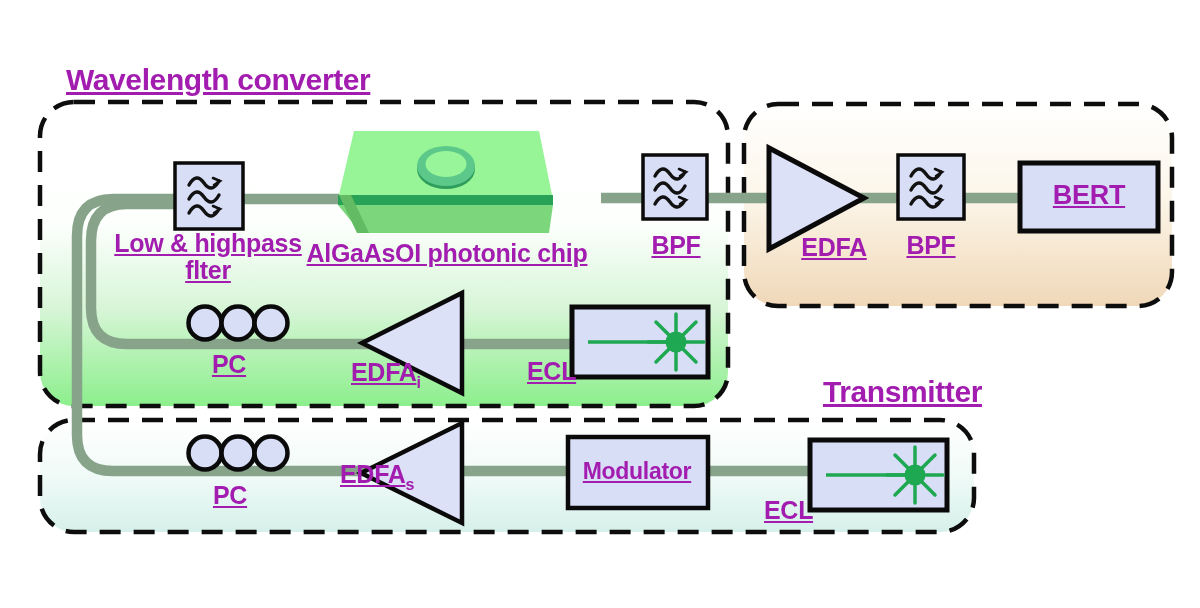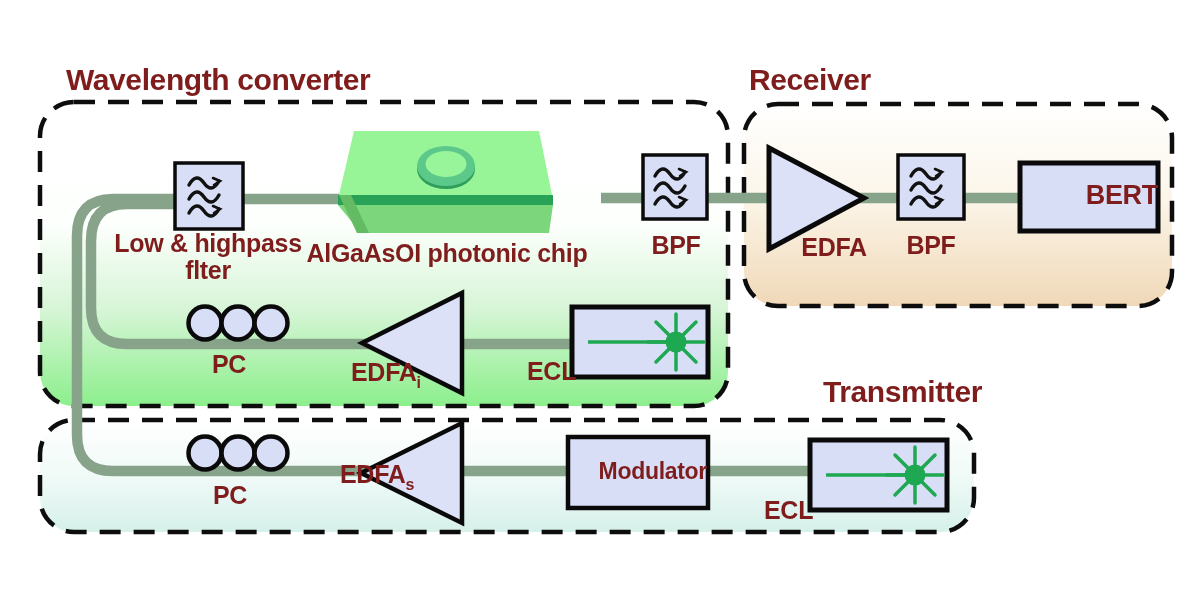--- a/index.html
+++ b/index.html
@@ -1,25 +1,25 @@
 <!DOCTYPE html>
 <html><head>
 <meta charset="utf-8">
 <style>
   html,body{margin:0;padding:0;background:#fff;}
   #canvas{
     position:relative;width:1200px;height:608px;background:#ffffff;overflow:hidden;
     font-family:"Liberation Sans","DejaVu Sans",sans-serif;color:#111;
   }
   #diagram-svg{position:absolute;left:0;top:0;z-index:1;}
-  .lbl{position:absolute;z-index:2;font-weight:700;color:#7f1d1d;white-space:nowrap;}
+  .lbl{position:absolute;z-index:2;font-weight:700;color:#a21caf;white-space:nowrap;text-decoration:underline;}
   .title{font-size:30px;letter-spacing:-0.4px;}
   .comp{font-size:25px;letter-spacing:-0.3px;}
   .center{transform:translateX(-50%);text-align:right;}
-  .boxtext{text-align:right;}
+  .boxtext{text-align:center;}
   .twoline{text-align:center;line-height:1.08;}
   .subscript{font-size:16px;position:relative;top:7px;font-weight:700;}
 </style>
 </head>
 <body>
 
 <div id="canvas">
 
   <svg id="diagram-svg" width="1200" height="608" viewBox="0 0 1200 608">
     <defs>
@@ -104,21 +104,20 @@
       <line x1="826" y1="475" x2="915" y2="475" stroke="#1ea851" stroke-width="3.5"></line>
       <use href="#laserstar" x="915" y="475"></use>
     </g>
 
     <use href="#fwave" x="209" y="196"></use>
     <use href="#fwave" x="675" y="187"></use>
     <use href="#fwave" x="931" y="187"></use>
   </svg>
 
   <div class="lbl title" style="left:66px;top:63px;">Wavelength converter</div>
-  <div class="lbl title" style="left:749px;top:63px;">Receiver</div>
   <div class="lbl title" style="left:799px;top:375px;margin-left:24px;">Transmitter</div>
 
   <div class="lbl comp twoline center" style="left:208px;top:230px;text-align:center;">
     <div>Low &amp; highpass</div>
     <div>flter</div>
   </div>
   <div class="lbl comp center" style="left:447px;top:239px;">AlGaAsOI photonic chip</div>
   <div class="lbl comp center" style="left:676px;top:231px;">BPF</div>
   <div class="lbl comp center" style="left:229px;top:350px;">PC</div>
   <div class="lbl comp" style="left:351px;top:358px;">

